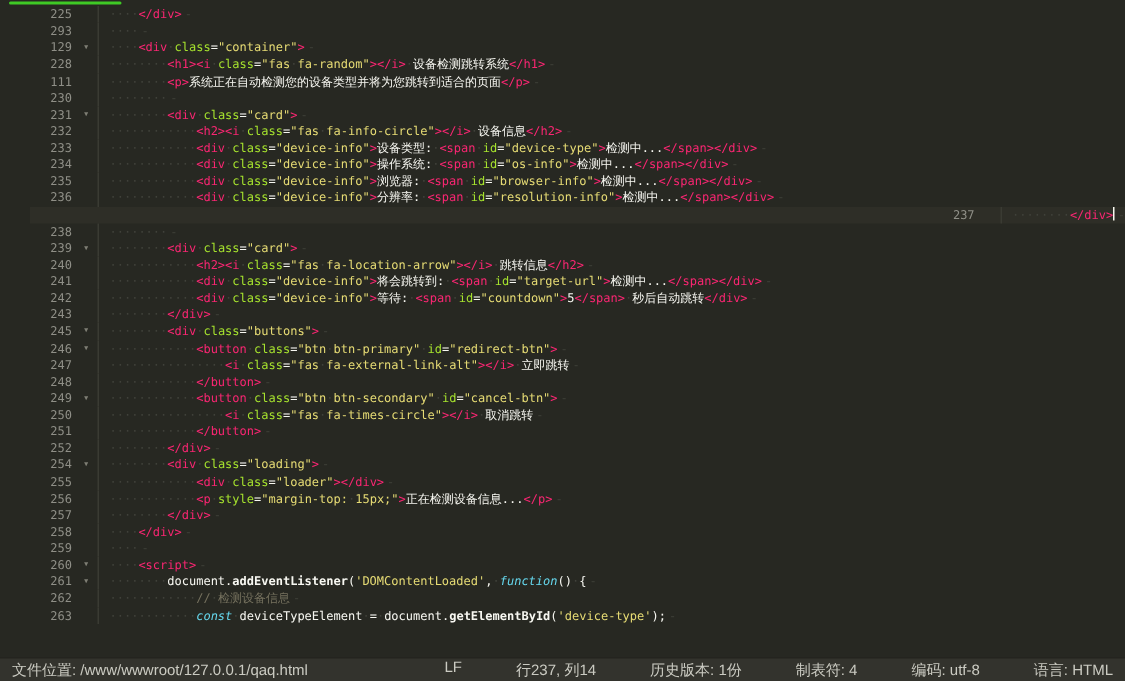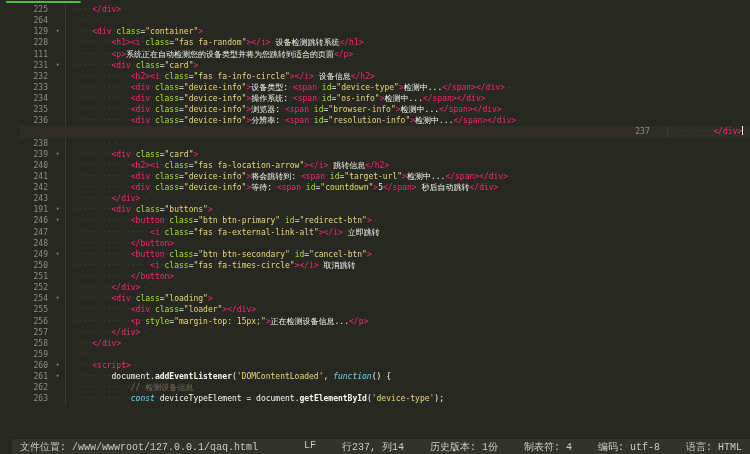--- a/index.html
+++ b/index.html
@@ -17,56 +17,57 @@
   .tk-tag{color:#f92672;}
   .tk-attr{color:#a6e22e;}
   .tk-str{color:#e6db74;}
   .tk-txt,.tk-op{color:#f8f8f2;}
   .tk-cmt{color:#75715e;}
   .tk-kw{color:#66d9ef;font-style:italic;}
   .tk-prop{color:#f8f8f2;font-weight:bold;}
   .dot{color:#40413a;}
   .eol{color:#40413a;margin-left:2px;}
   .caret{display:inline-block;width:1px;height:9px;background:#f8f8f0;vertical-align:-1px;}
-  .statusbar{position:absolute;bottom:0;left:12px;right:0;height:16px;background:#33332d;
+  .statusbar{position:absolute;bottom:0;left:0;right:0;height:16px;background:#33332d;
              border-top:1px solid #24241f;box-sizing:border-box;color:#cbcbc2;
-             font-family:Liberation Mono, monospace;font-size:10px;
+             font-family:Liberation Sans, sans-serif;font-size:10px;
              display:flex;align-items:center;justify-content:space-between;padding:0 8px;}
   .sb-left{white-space:nowrap;}
-  .sb-right{display:flex;gap:26px;white-space:nowrap;}
+  .sb-right{display:flex;gap:36px;white-space:nowrap;}
   .sb-right span{cursor:default;}
 </style>
 </head>
 <body>
 
 <div class="window">
   <div class="topbar">
     <div class="progress" style="background: rgb(63, 202, 37);"></div>
   </div>
 
   <div class="editor">
       <div class="line"><span class="gutter"><span class="lnum">225</span><span class="fold"></span></span><span class="code"><span class="dot">····</span><span class="tk-tag">&lt;/div&gt;</span><span class="eol">-</span></span></div>
-      <div class="line"><span class="gutter"><span class="lnum">264</span><span class="fold"></span></span><span class="code"><span class="dot">····</span><span class="eol">-</span></span></div>
+      <div class="line"><span class="gutter"><span class="lnum">293</span><span class="fold"></span></span><span class="code"><span class="dot">····</span><span class="eol">-</span></span></div>
       <div class="line"><span class="gutter"><span class="lnum">129</span><span class="fold">▾</span></span><span class="code"><span class="dot">····</span><span class="tk-tag">&lt;div</span><span class="dot">·</span><span class="tk-attr">class</span><span class="tk-op">=</span><span class="tk-str">"container"</span><span class="tk-tag">&gt;</span><span class="eol">-</span></span></div>
       <div class="line"><span class="gutter"><span class="lnum">228</span><span class="fold"></span></span><span class="code"><span class="dot">········</span><span class="tk-tag">&lt;h1&gt;&lt;i</span><span class="dot">·</span><span class="tk-attr">class</span><span class="tk-op">=</span><span class="tk-str">"fas</span><span class="dot">·</span><span class="tk-str">fa-random"</span><span class="tk-tag">&gt;&lt;/i&gt;</span><span class="dot">·</span><span class="tk-txt">设备检测跳转系统</span><span class="tk-tag">&lt;/h1&gt;</span><span class="eol">-</span></span></div>
       <div class="line"><span class="gutter"><span class="lnum">111</span><span class="fold"></span></span><span class="code"><span class="dot">········</span><span class="tk-tag">&lt;p&gt;</span><span class="tk-txt">系统正在自动检测您的设备类型并将为您跳转到适合的页面</span><span class="tk-tag">&lt;/p&gt;</span><span class="eol">-</span></span></div>
+      <div class="line"><span class="gutter"><span class="lnum">230</span><span class="fold"></span></span><span class="code"><span class="dot">········</span><span class="eol">-</span></span></div>
       <div class="line"><span class="gutter"><span class="lnum">231</span><span class="fold">▾</span></span><span class="code"><span class="dot">········</span><span class="tk-tag">&lt;div</span><span class="dot">·</span><span class="tk-attr">class</span><span class="tk-op">=</span><span class="tk-str">"card"</span><span class="tk-tag">&gt;</span><span class="eol">-</span></span></div>
       <div class="line"><span class="gutter"><span class="lnum">232</span><span class="fold"></span></span><span class="code"><span class="dot">············</span><span class="tk-tag">&lt;h2&gt;&lt;i</span><span class="dot">·</span><span class="tk-attr">class</span><span class="tk-op">=</span><span class="tk-str">"fas</span><span class="dot">·</span><span class="tk-str">fa-info-circle"</span><span class="tk-tag">&gt;&lt;/i&gt;</span><span class="dot">·</span><span class="tk-txt">设备信息</span><span class="tk-tag">&lt;/h2&gt;</span><span class="eol">-</span></span></div>
       <div class="line"><span class="gutter"><span class="lnum">233</span><span class="fold"></span></span><span class="code"><span class="dot">············</span><span class="tk-tag">&lt;div</span><span class="dot">·</span><span class="tk-attr">class</span><span class="tk-op">=</span><span class="tk-str">"device-info"</span><span class="tk-tag">&gt;</span><span class="tk-txt">设备类型:</span><span class="dot">·</span><span class="tk-tag">&lt;span</span><span class="dot">·</span><span class="tk-attr">id</span><span class="tk-op">=</span><span class="tk-str">"device-type"</span><span class="tk-tag">&gt;</span><span class="tk-txt">检测中...</span><span class="tk-tag">&lt;/span&gt;&lt;/div&gt;</span><span class="eol">-</span></span></div>
       <div class="line"><span class="gutter"><span class="lnum">234</span><span class="fold"></span></span><span class="code"><span class="dot">············</span><span class="tk-tag">&lt;div</span><span class="dot">·</span><span class="tk-attr">class</span><span class="tk-op">=</span><span class="tk-str">"device-info"</span><span class="tk-tag">&gt;</span><span class="tk-txt">操作系统:</span><span class="dot">·</span><span class="tk-tag">&lt;span</span><span class="dot">·</span><span class="tk-attr">id</span><span class="tk-op">=</span><span class="tk-str">"os-info"</span><span class="tk-tag">&gt;</span><span class="tk-txt">检测中...</span><span class="tk-tag">&lt;/span&gt;&lt;/div&gt;</span><span class="eol">-</span></span></div>
       <div class="line"><span class="gutter"><span class="lnum">235</span><span class="fold"></span></span><span class="code"><span class="dot">············</span><span class="tk-tag">&lt;div</span><span class="dot">·</span><span class="tk-attr">class</span><span class="tk-op">=</span><span class="tk-str">"device-info"</span><span class="tk-tag">&gt;</span><span class="tk-txt">浏览器:</span><span class="dot">·</span><span class="tk-tag">&lt;span</span><span class="dot">·</span><span class="tk-attr">id</span><span class="tk-op">=</span><span class="tk-str">"browser-info"</span><span class="tk-tag">&gt;</span><span class="tk-txt">检测中...</span><span class="tk-tag">&lt;/span&gt;&lt;/div&gt;</span><span class="eol">-</span></span></div>
       <div class="line"><span class="gutter"><span class="lnum">236</span><span class="fold"></span></span><span class="code"><span class="dot">············</span><span class="tk-tag">&lt;div</span><span class="dot">·</span><span class="tk-attr">class</span><span class="tk-op">=</span><span class="tk-str">"device-info"</span><span class="tk-tag">&gt;</span><span class="tk-txt">分辨率:</span><span class="dot">·</span><span class="tk-tag">&lt;span</span><span class="dot">·</span><span class="tk-attr">id</span><span class="tk-op">=</span><span class="tk-str">"resolution-info"</span><span class="tk-tag">&gt;</span><span class="tk-txt">检测中...</span><span class="tk-tag">&lt;/span&gt;&lt;/div&gt;</span><span class="eol">-</span></span></div>
       <div class="line active"><span class="gutter"><span class="lnum">237</span><span class="fold"></span></span><span class="code"><span class="dot">········</span><span class="tk-tag">&lt;/div&gt;</span><span class="caret"></span><span class="eol">-</span></span></div>
       <div class="line"><span class="gutter"><span class="lnum">238</span><span class="fold"></span></span><span class="code"><span class="dot">········</span><span class="eol">-</span></span></div>
       <div class="line"><span class="gutter"><span class="lnum">239</span><span class="fold">▾</span></span><span class="code"><span class="dot">········</span><span class="tk-tag">&lt;div</span><span class="dot">·</span><span class="tk-attr">class</span><span class="tk-op">=</span><span class="tk-str">"card"</span><span class="tk-tag">&gt;</span><span class="eol">-</span></span></div>
       <div class="line"><span class="gutter"><span class="lnum">240</span><span class="fold"></span></span><span class="code"><span class="dot">············</span><span class="tk-tag">&lt;h2&gt;&lt;i</span><span class="dot">·</span><span class="tk-attr">class</span><span class="tk-op">=</span><span class="tk-str">"fas</span><span class="dot">·</span><span class="tk-str">fa-location-arrow"</span><span class="tk-tag">&gt;&lt;/i&gt;</span><span class="dot">·</span><span class="tk-txt">跳转信息</span><span class="tk-tag">&lt;/h2&gt;</span><span class="eol">-</span></span></div>
       <div class="line"><span class="gutter"><span class="lnum">241</span><span class="fold"></span></span><span class="code"><span class="dot">············</span><span class="tk-tag">&lt;div</span><span class="dot">·</span><span class="tk-attr">class</span><span class="tk-op">=</span><span class="tk-str">"device-info"</span><span class="tk-tag">&gt;</span><span class="tk-txt">将会跳转到:</span><span class="dot">·</span><span class="tk-tag">&lt;span</span><span class="dot">·</span><span class="tk-attr">id</span><span class="tk-op">=</span><span class="tk-str">"target-url"</span><span class="tk-tag">&gt;</span><span class="tk-txt">检测中...</span><span class="tk-tag">&lt;/span&gt;&lt;/div&gt;</span><span class="eol">-</span></span></div>
       <div class="line"><span class="gutter"><span class="lnum">242</span><span class="fold"></span></span><span class="code"><span class="dot">············</span><span class="tk-tag">&lt;div</span><span class="dot">·</span><span class="tk-attr">class</span><span class="tk-op">=</span><span class="tk-str">"device-info"</span><span class="tk-tag">&gt;</span><span class="tk-txt">等待:</span><span class="dot">·</span><span class="tk-tag">&lt;span</span><span class="dot">·</span><span class="tk-attr">id</span><span class="tk-op">=</span><span class="tk-str">"countdown"</span><span class="tk-tag">&gt;</span><span class="tk-txt">5</span><span class="tk-tag">&lt;/span&gt;</span><span class="dot">·</span><span class="tk-txt">秒后自动跳转</span><span class="tk-tag">&lt;/div&gt;</span><span class="eol">-</span></span></div>
       <div class="line"><span class="gutter"><span class="lnum">243</span><span class="fold"></span></span><span class="code"><span class="dot">········</span><span class="tk-tag">&lt;/div&gt;</span><span class="eol">-</span></span></div>
-      <div class="line"><span class="gutter"><span class="lnum">191</span><span class="fold">▾</span></span><span class="code"><span class="dot">········</span><span class="tk-tag">&lt;div</span><span class="dot">·</span><span class="tk-attr">class</span><span class="tk-op">=</span><span class="tk-str">"buttons"</span><span class="tk-tag">&gt;</span><span class="eol">-</span></span></div>
+      <div class="line"><span class="gutter"><span class="lnum">245</span><span class="fold">▾</span></span><span class="code"><span class="dot">········</span><span class="tk-tag">&lt;div</span><span class="dot">·</span><span class="tk-attr">class</span><span class="tk-op">=</span><span class="tk-str">"buttons"</span><span class="tk-tag">&gt;</span><span class="eol">-</span></span></div>
       <div class="line"><span class="gutter"><span class="lnum">246</span><span class="fold">▾</span></span><span class="code"><span class="dot">············</span><span class="tk-tag">&lt;button</span><span class="dot">·</span><span class="tk-attr">class</span><span class="tk-op">=</span><span class="tk-str">"btn</span><span class="dot">·</span><span class="tk-str">btn-primary"</span><span class="dot">·</span><span class="tk-attr">id</span><span class="tk-op">=</span><span class="tk-str">"redirect-btn"</span><span class="tk-tag">&gt;</span><span class="eol">-</span></span></div>
       <div class="line"><span class="gutter"><span class="lnum">247</span><span class="fold"></span></span><span class="code"><span class="dot">················</span><span class="tk-tag">&lt;i</span><span class="dot">·</span><span class="tk-attr">class</span><span class="tk-op">=</span><span class="tk-str">"fas</span><span class="dot">·</span><span class="tk-str">fa-external-link-alt"</span><span class="tk-tag">&gt;&lt;/i&gt;</span><span class="dot">·</span><span class="tk-txt">立即跳转</span><span class="eol">-</span></span></div>
       <div class="line"><span class="gutter"><span class="lnum">248</span><span class="fold"></span></span><span class="code"><span class="dot">············</span><span class="tk-tag">&lt;/button&gt;</span><span class="eol">-</span></span></div>
       <div class="line"><span class="gutter"><span class="lnum">249</span><span class="fold">▾</span></span><span class="code"><span class="dot">············</span><span class="tk-tag">&lt;button</span><span class="dot">·</span><span class="tk-attr">class</span><span class="tk-op">=</span><span class="tk-str">"btn</span><span class="dot">·</span><span class="tk-str">btn-secondary"</span><span class="dot">·</span><span class="tk-attr">id</span><span class="tk-op">=</span><span class="tk-str">"cancel-btn"</span><span class="tk-tag">&gt;</span><span class="eol">-</span></span></div>
       <div class="line"><span class="gutter"><span class="lnum">250</span><span class="fold"></span></span><span class="code"><span class="dot">················</span><span class="tk-tag">&lt;i</span><span class="dot">·</span><span class="tk-attr">class</span><span class="tk-op">=</span><span class="tk-str">"fas</span><span class="dot">·</span><span class="tk-str">fa-times-circle"</span><span class="tk-tag">&gt;&lt;/i&gt;</span><span class="dot">·</span><span class="tk-txt">取消跳转</span><span class="eol">-</span></span></div>
       <div class="line"><span class="gutter"><span class="lnum">251</span><span class="fold"></span></span><span class="code"><span class="dot">············</span><span class="tk-tag">&lt;/button&gt;</span><span class="eol">-</span></span></div>
       <div class="line"><span class="gutter"><span class="lnum">252</span><span class="fold"></span></span><span class="code"><span class="dot">········</span><span class="tk-tag">&lt;/div&gt;</span><span class="eol">-</span></span></div>
       <div class="line"><span class="gutter"><span class="lnum">254</span><span class="fold">▾</span></span><span class="code"><span class="dot">········</span><span class="tk-tag">&lt;div</span><span class="dot">·</span><span class="tk-attr">class</span><span class="tk-op">=</span><span class="tk-str">"loading"</span><span class="tk-tag">&gt;</span><span class="eol">-</span></span></div>
       <div class="line"><span class="gutter"><span class="lnum">255</span><span class="fold"></span></span><span class="code"><span class="dot">············</span><span class="tk-tag">&lt;div</span><span class="dot">·</span><span class="tk-attr">class</span><span class="tk-op">=</span><span class="tk-str">"loader"</span><span class="tk-tag">&gt;&lt;/div&gt;</span><span class="eol">-</span></span></div>
       <div class="line"><span class="gutter"><span class="lnum">256</span><span class="fold"></span></span><span class="code"><span class="dot">············</span><span class="tk-tag">&lt;p</span><span class="dot">·</span><span class="tk-attr">style</span><span class="tk-op">=</span><span class="tk-str">"margin-top:</span><span class="dot">·</span><span class="tk-str">15px;"</span><span class="tk-tag">&gt;</span><span class="tk-txt">正在检测设备信息...</span><span class="tk-tag">&lt;/p&gt;</span><span class="eol">-</span></span></div>

